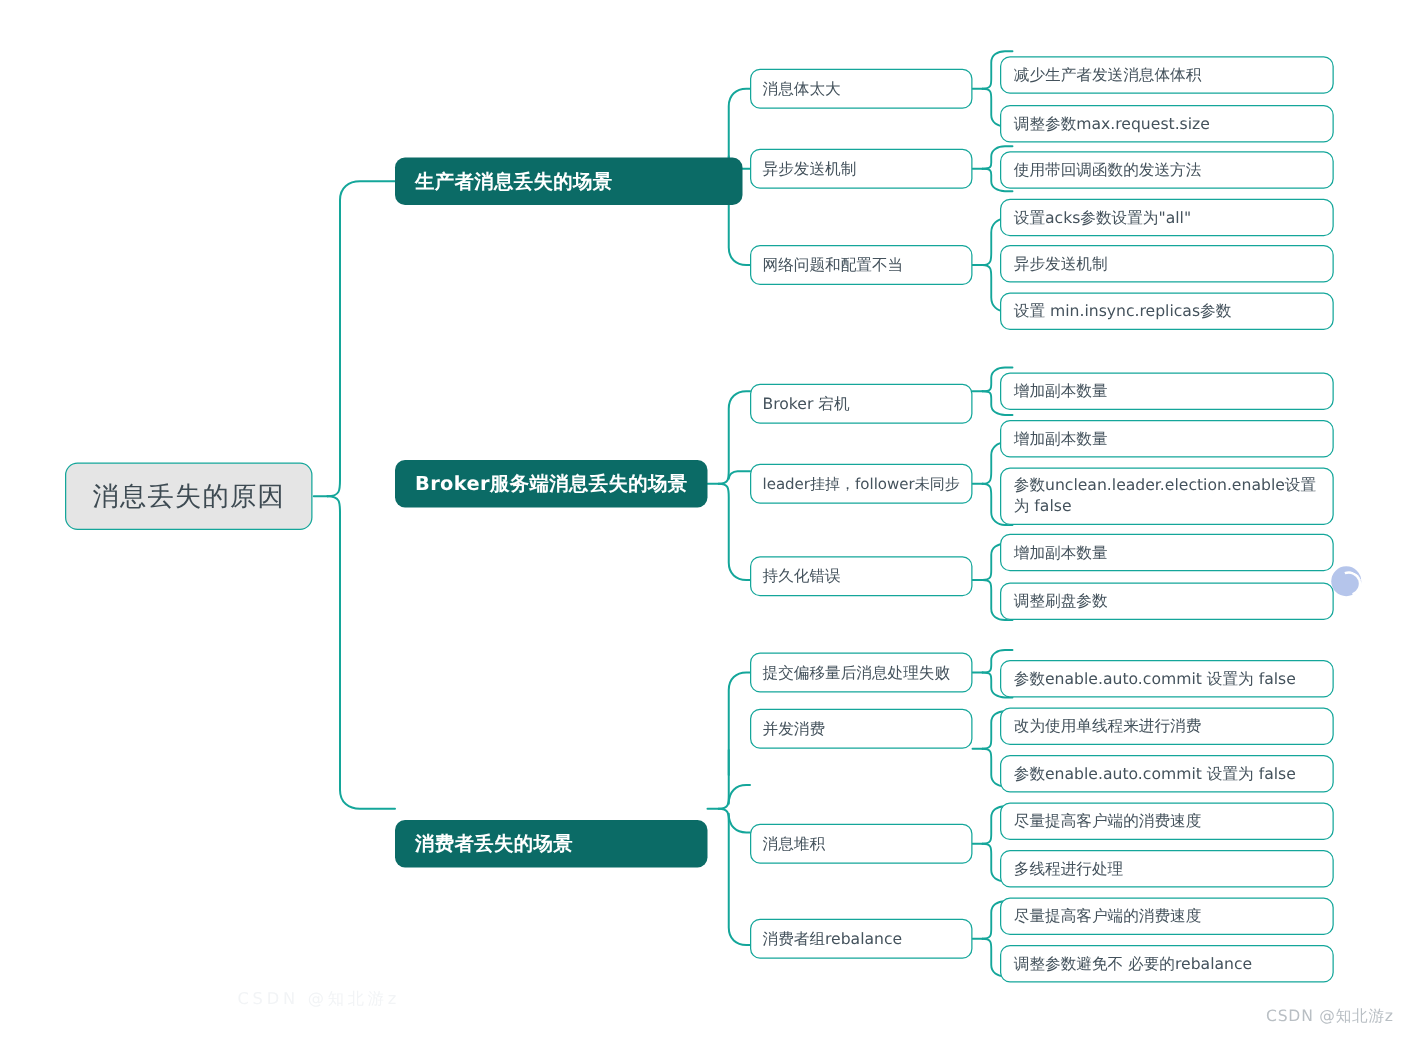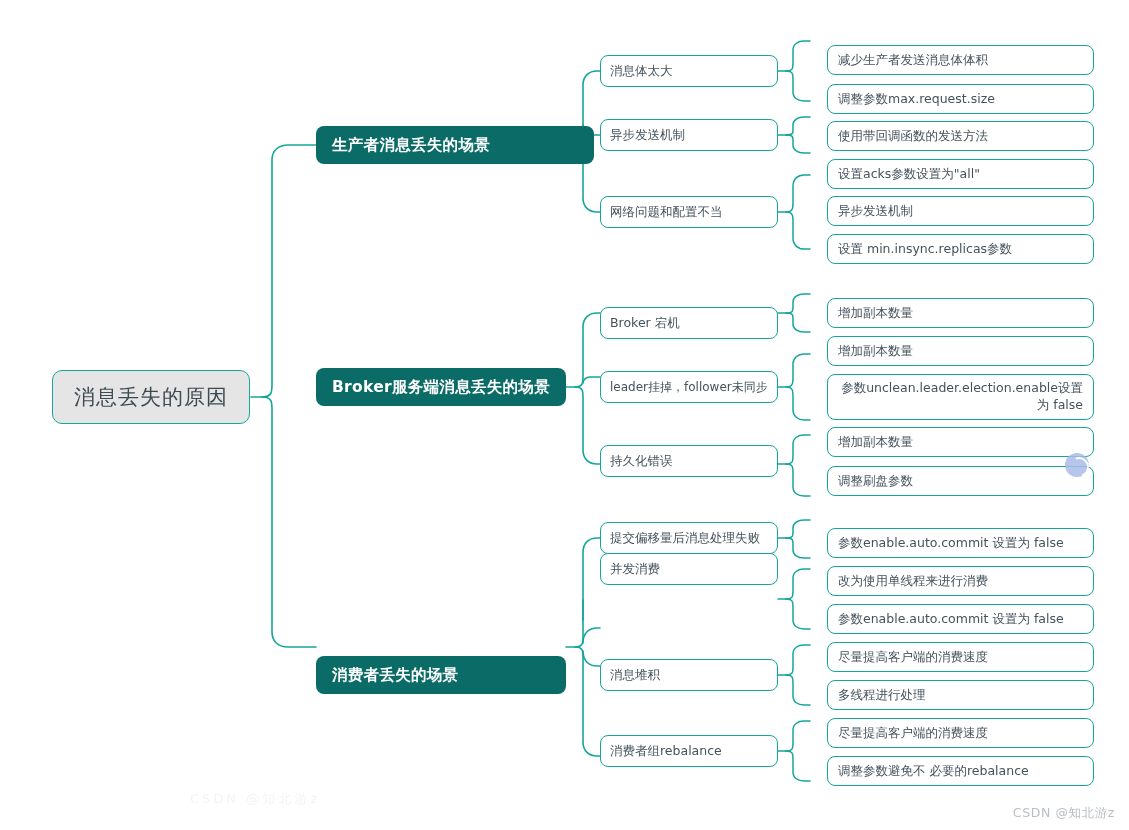--- a/index.html
+++ b/index.html
@@ -41,24 +41,23 @@
   
   .l2{
     left:600px;width:178px;height:32px;
     border:1.4px solid #14a69a;border-radius:8px;background:#ffffff;
     padding:0 9px;
   }
   .l2 .txt{font-size:12.5px;color:#44525c;white-space:nowrap;}
   .l2.wide .txt{font-size:12px;}
   
   .l3{
-    left:827px;width:267px;min-height:30px;
+    left:800px;width:267px;min-height:30px;
     border:1.4px solid #14a69a;border-radius:8px;background:#ffffff;
     padding:5px 10px;
-    text-align:right;
   }
   .l3 .txt{font-size:12.5px;color:#44525c;line-height:1.35;}
   
   #cursor-spinner{
     position:absolute;left:1065px;top:453px;width:24px;height:24px;
     border-radius:50%;background:#a9bbe8;opacity:.85;z-index:5;
   }
   #cursor-spinner::after{
     content:"";position:absolute;left:4px;top:4px;width:16px;height:16px;
     border-radius:50%;
@@ -182,21 +181,21 @@
   <div class="node l2 wide" style="top:371px">
     <span class="txt">leader挂掉，follower未同步</span>
     </div>
   <div class="node l2" style="top:522px">
     <span class="txt">提交偏移量后消息处理失败</span>
     </div>
 
   <div class="node l2" style="top:445px">
     <span class="txt">持久化错误</span>
     </div>
-  <div class="node l2" style="top:553px">
+  <div class="node l2" style="top:567px">
     <span class="txt">并发消费</span>
     </div>
   <div class="node l2" style="top:659px">
     <span class="txt">消息堆积</span>
     </div>
   <div class="node l2" style="top:735px">
     <span class="txt">消费者组rebalance</span>
     </div>
 
   <div class="node l3" style="top:45px">

